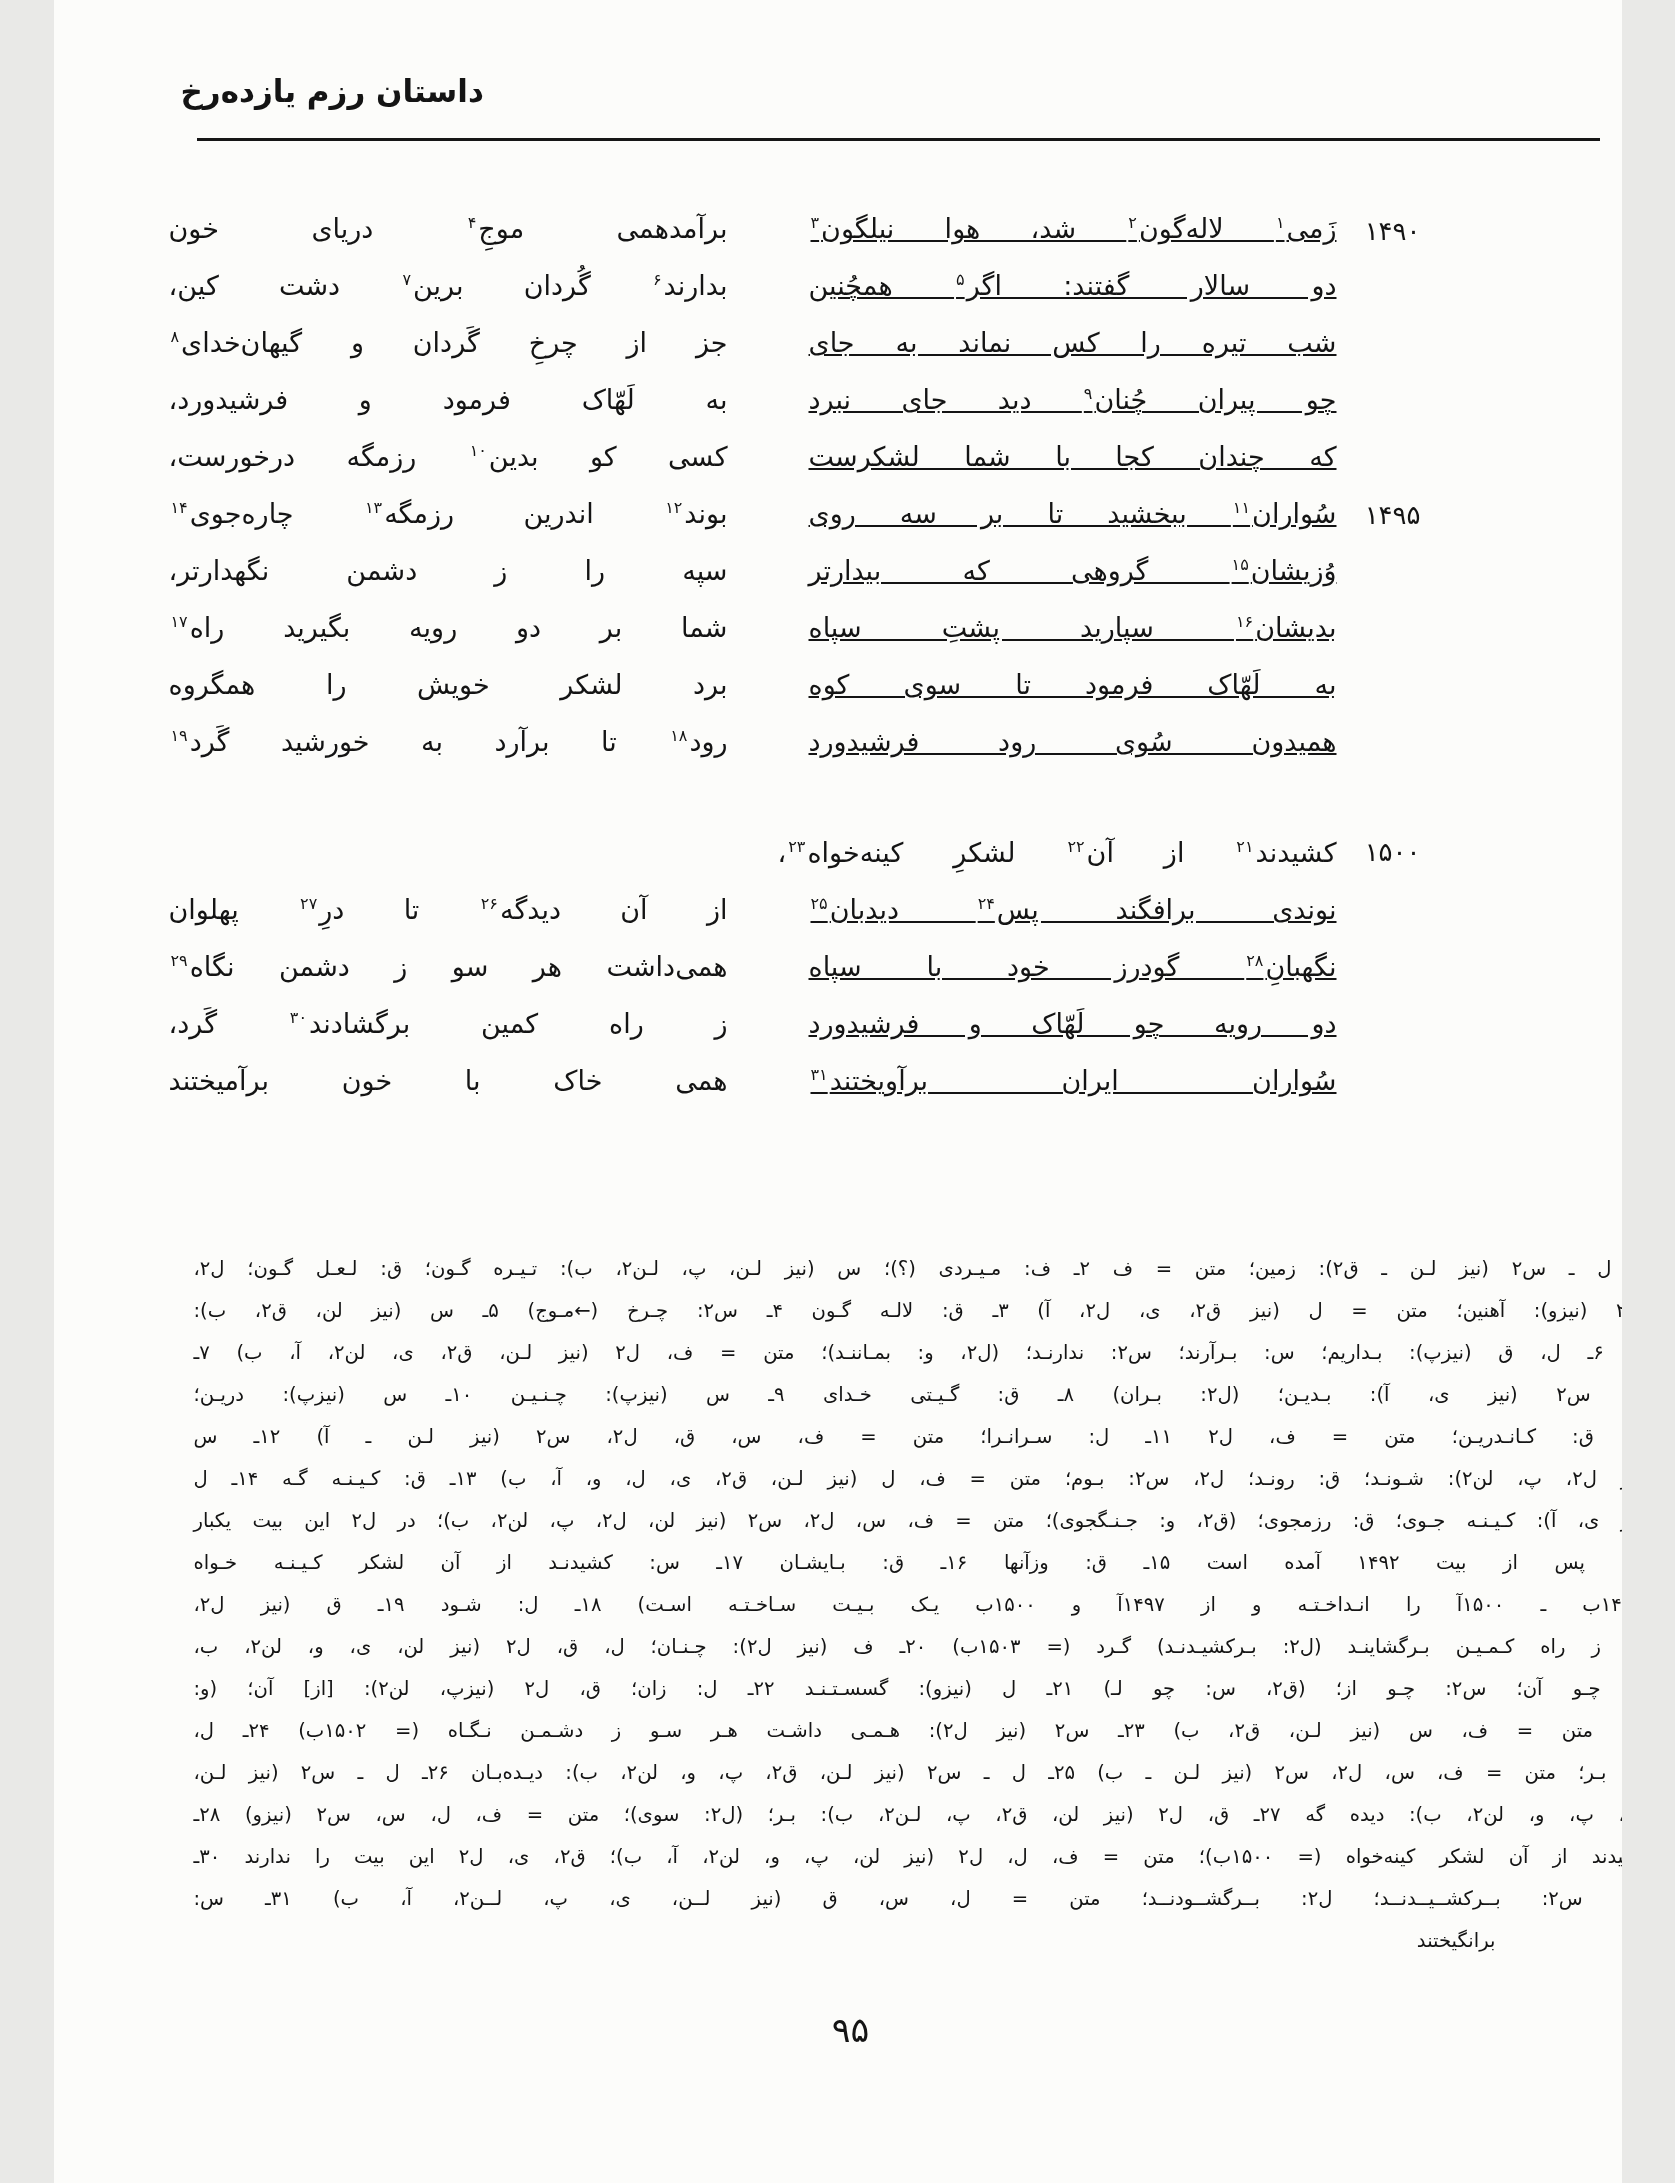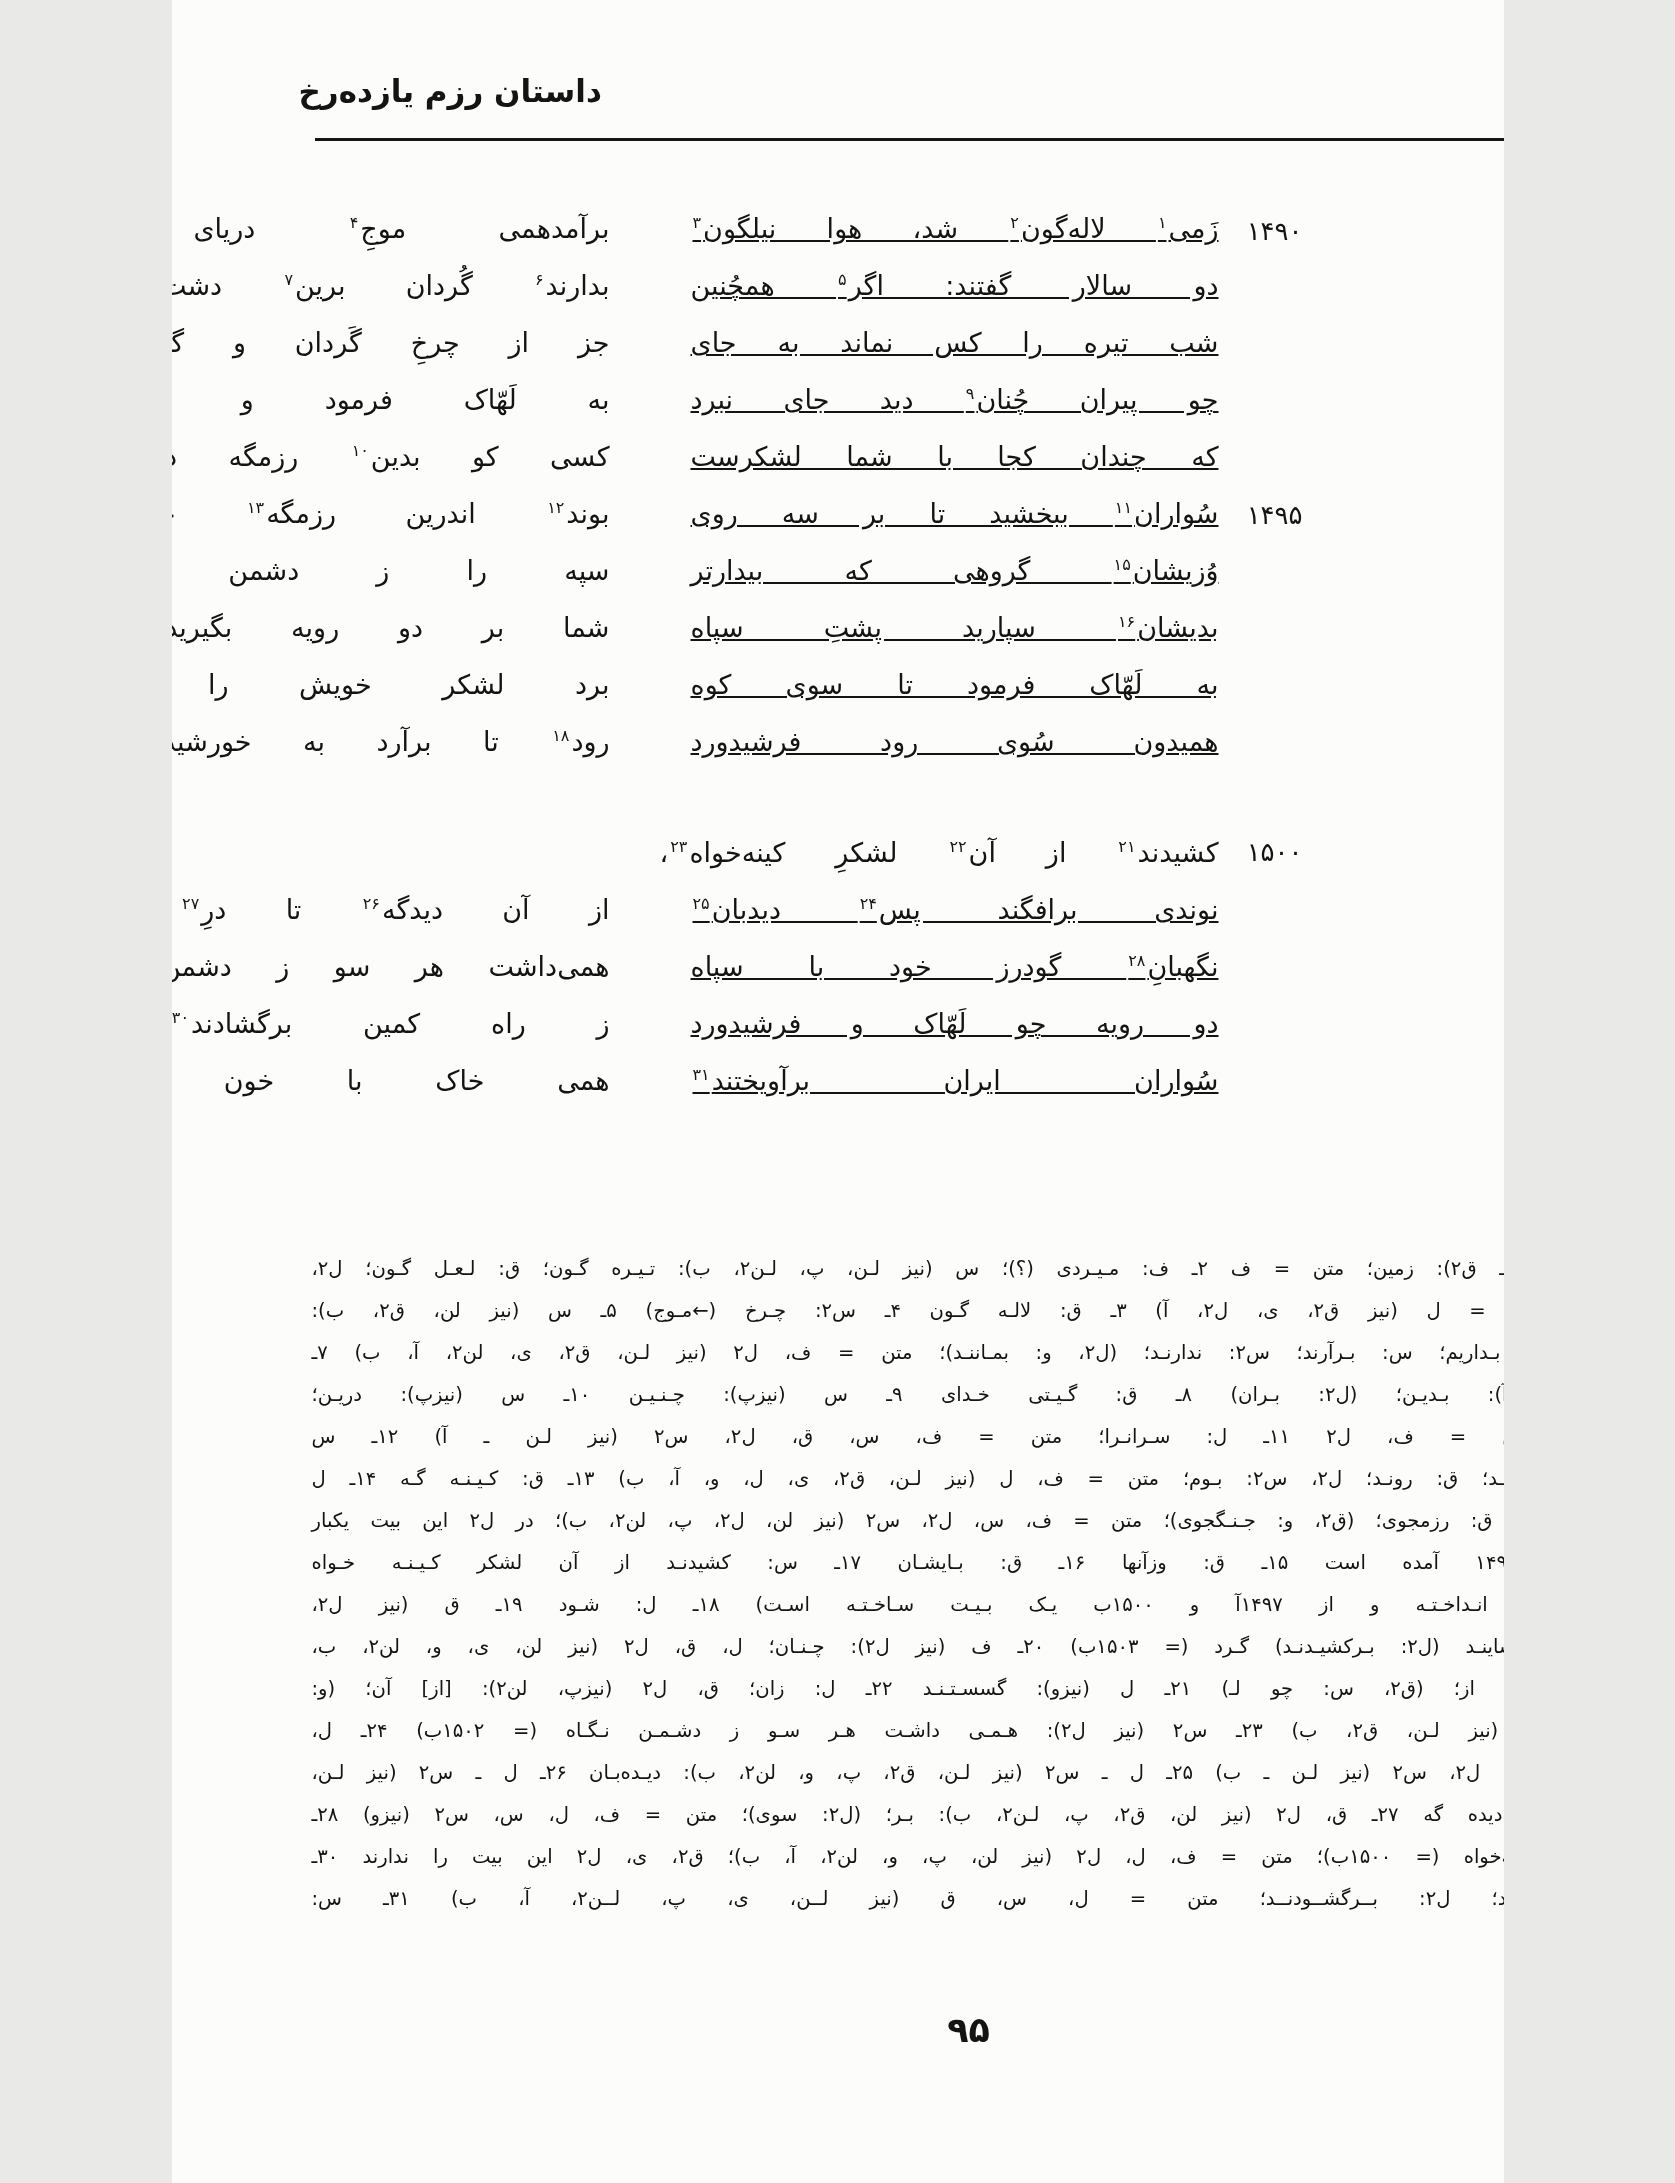--- a/index.html
+++ b/index.html
@@ -3,21 +3,21 @@
 <meta charset="utf-8">
 <style>
   html,body{margin:0;padding:0;}
   body{
     background:#e9e9e7;
     font-family:"DejaVu Sans", sans-serif;
     color:#141414;
   }
   .page{
     position:relative;
-    width:1332px;
+    width:1568px;
     height:2183px;
     margin:0 auto;
     background:#fcfcfa;
     overflow:hidden;
     direction:rtl;
   }
   
   .running-title{
     position:absolute;
     top:73px;
@@ -96,21 +96,21 @@
     margin-right:155px;
   }
   
   .page-num{
     position:absolute;
     top:2010px;
     left:743px;
     width:108px;
     text-align:center;
     font-size:35px;
-    font-weight:bold;
+    font-weight:normal;
   }
 </style>
 </head>
 <body>
 
 <div class="page">
 
   <div class="running-title">داستان رزم یازده‌رخ</div>
   <div class="header-rule"></div>
 

